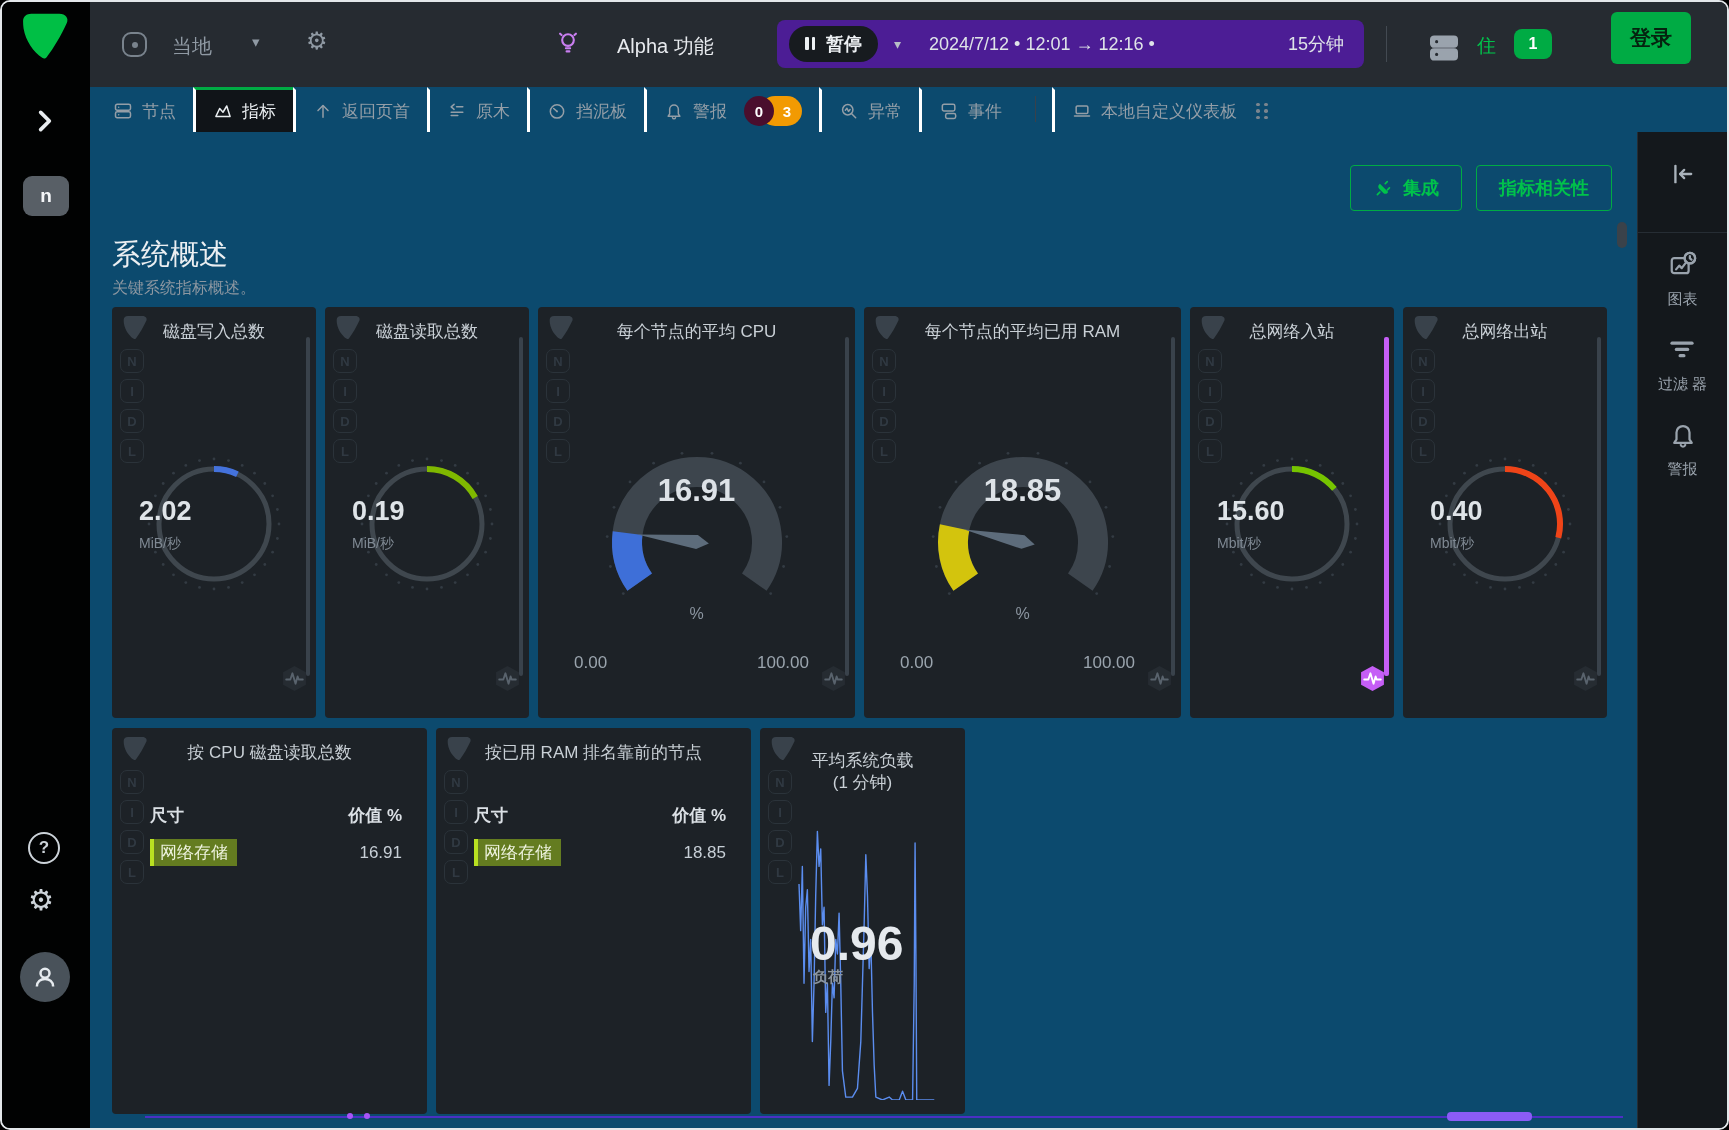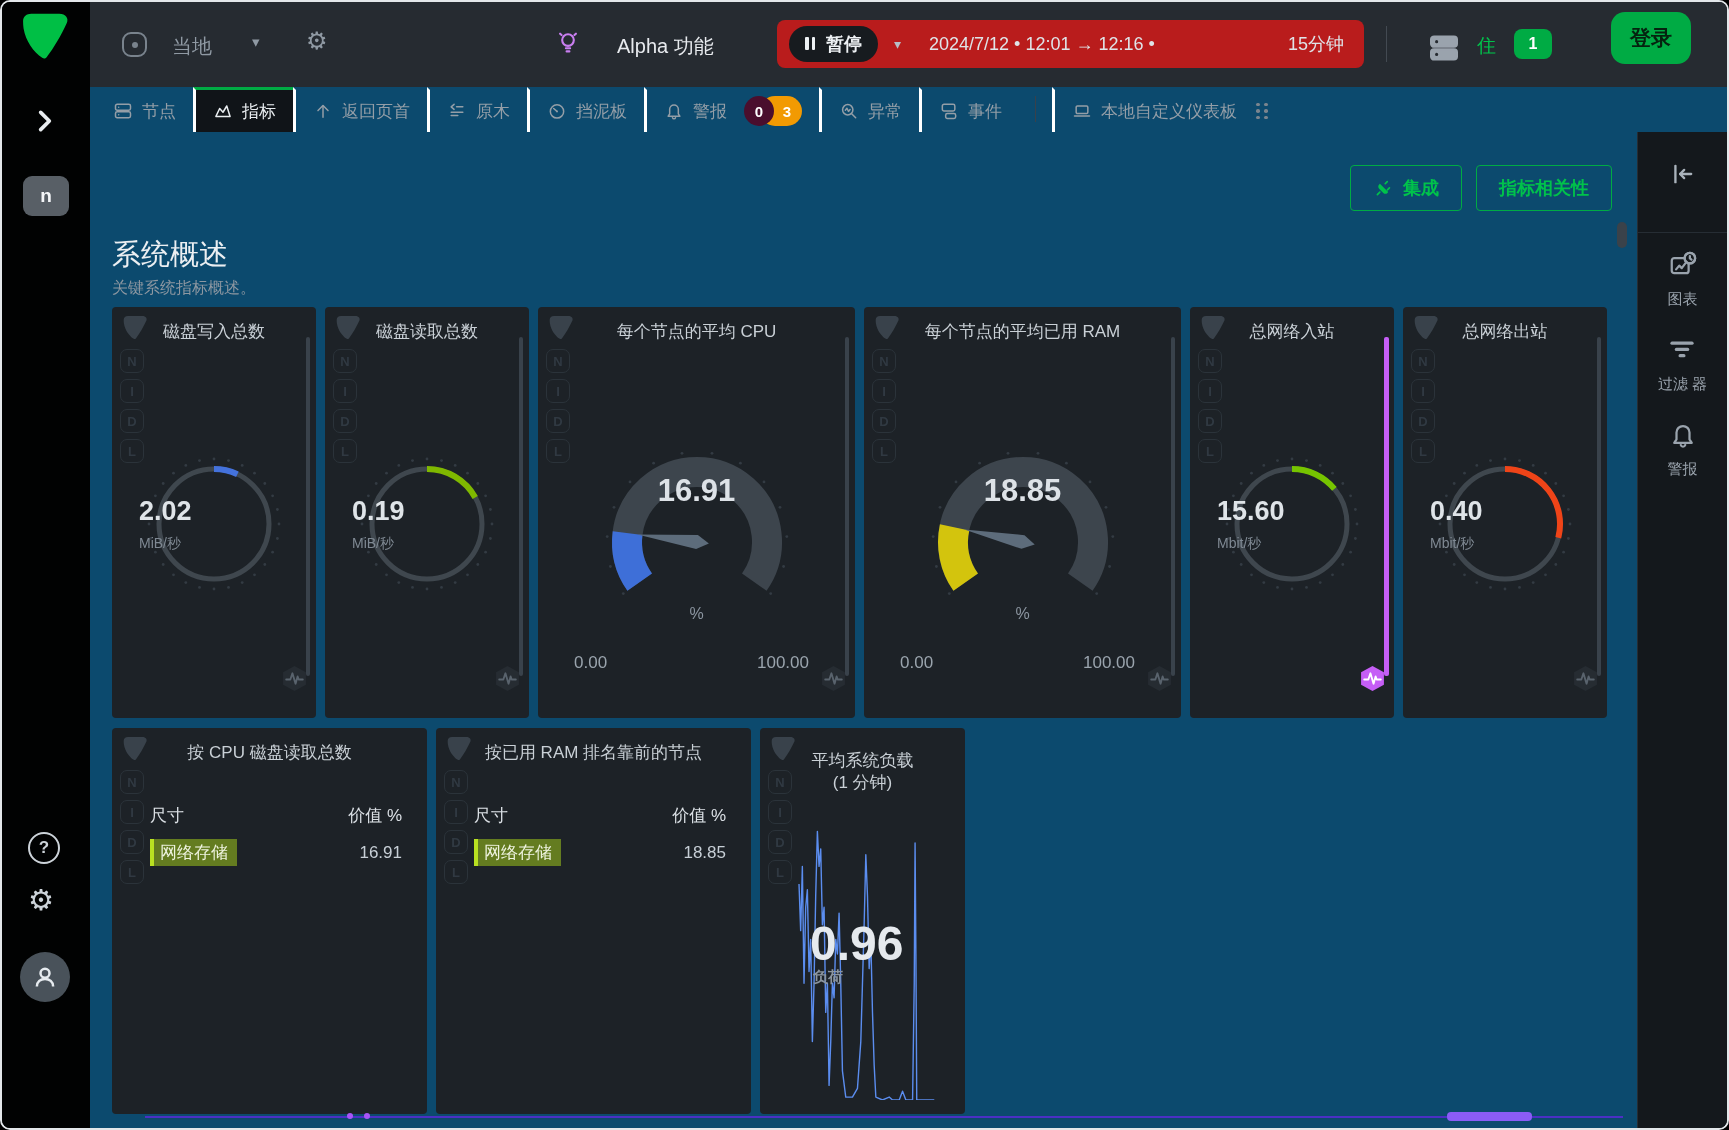--- a/index.html
+++ b/index.html
@@ -22,34 +22,34 @@
 
   
   .topbar{position:absolute;left:78px;right:0;top:0;height:85px;background:#262b31}
   .scope-icon{position:absolute;left:42px;top:30px;width:25px;height:25px;border:2.4px solid #79838d;border-radius:9px;box-sizing:border-box}
   .scope-icon i{position:absolute;left:50%;top:50%;width:6px;height:6px;margin:-3px 0 0 -3px;border-radius:50%;background:#79838d}
   .scope-label{position:absolute;left:92px;top:31px;font-size:20px;color:#8f99a3}
   .scope-caret{position:absolute;left:172px;top:31px;font-size:15px;color:#8f99a3}
   .top-gear{position:absolute;left:226px;top:27px;font-size:24px;color:#8f99a3;line-height:1}
   .bulb{position:absolute;left:474px;top:27px;width:28px;height:28px;color:#c97ef0}
   .alpha-label{position:absolute;left:537px;top:31px;font-size:20px;color:#e7eaee}
-  .timebox{position:absolute;left:697px;top:18px;width:587px;height:48px;background:#b91c1c;border-radius:8px;
+  .timebox{position:absolute;left:697px;top:18px;width:587px;height:48px;background:#4c1d95;border-radius:8px;
     display:flex;align-items:center}
   .pause-pill{margin-left:12px;height:36px;border-radius:18px;background:#171b1f;display:flex;align-items:center;
     padding:0 16px;gap:8px;color:#eef1f4;font-weight:700;font-size:18px;cursor:pointer}
   .pbars i{display:inline-block;width:3.5px;height:13px;background:#eef1f4;border-radius:1px;margin-right:3px}
   .tb-caret{margin-left:16px;color:#b7bec6;font-size:14px;cursor:pointer}
   .tb-range{margin-left:28px;color:#dfe4e8;font-size:18px}
   .tb-dur{margin-left:auto;margin-right:20px;color:#dfe4e8;font-size:18px}
   .hdr-sep{position:absolute;left:1306px;top:24px;width:1px;height:36px;background:#434a52}
   .nodes-mini{position:absolute;left:1347px;top:29px;width:34px;height:27px;color:#9aa3ad}
   .live-label{position:absolute;left:1397px;top:31px;font-size:19px;color:#00c24b}
   .count-badge{position:absolute;left:1434px;top:27px;width:38px;height:30px;border-radius:8px;background:#00ab44;
     color:#fff;font-weight:700;font-size:16px;display:flex;align-items:center;justify-content:center;cursor:pointer}
-  .login-btn{position:absolute;left:1531px;top:10px;width:80px;height:52px;border-radius:14px;background:#00ab44;border:none;
+  .login-btn{position:absolute;left:1531px;top:10px;width:80px;height:52px;border-radius:6px;background:#00ab44;border:none;
     color:#05230f;font-weight:700;font-size:21px;cursor:pointer;font-family:inherit}
 
   
   .tabbar{position:absolute;left:88px;right:0;top:85px;height:45px;background:#0c4a6e;display:flex;align-items:stretch;
     border-bottom:1px solid #07090b}
   #tabs{display:flex;align-items:stretch;padding-left:6px}
   .tab{display:flex;align-items:center;gap:9px;padding:0 17px;color:#949ea7;font-size:17px;cursor:pointer;
     border-left:3px solid #ffffff;border-top:3px solid transparent;box-sizing:border-box;white-space:nowrap}
   .tab:first-child{border-left:none}
   .tab.active{background:#101418;border-top:3px solid #00ab44;color:#e9edf0}
@@ -100,21 +100,21 @@
   .ring-value{font-size:27px;font-weight:700;color:#dfe4e8}
   .ring-unit{font-size:14px;color:#7f8993}
 
   .gauge-wrap{position:absolute;top:132px;left:50%;transform:translateX(-50%);width:230px;height:190px}
   .gauge-value{position:absolute;top:166px;left:0;right:0;text-align:center;font-size:31px;font-weight:700;color:#dde2e7}
   .gauge-pct{position:absolute;top:298px;left:0;right:0;text-align:center;font-size:16px;color:#8b95a0}
   .gauge-minmax{position:absolute;top:346px;left:36px;right:46px;display:flex;justify-content:space-between;
     font-size:17px;color:#9aa4ad}
 
   .tcard-inner{padding:58px 25px 0 38px}
-  .t-head{display:flex;justify-content:space-between;font-weight:400;font-size:17px;color:#dbe0e5;margin-top:18px}
+  .t-head{display:flex;justify-content:space-between;font-weight:700;font-size:17px;color:#dbe0e5;margin-top:18px}
   .t-row{display:flex;justify-content:space-between;align-items:center;margin-top:12px}
   .chip{display:flex;align-items:center;background:#647c20;color:#eef3df;font-size:17px;height:27px;
     padding:0 9px 0 6px;border-left:4px solid #b9e121;cursor:pointer}
   .t-val{color:#c7cfd6;font-size:17px}
 
   .load-title{position:absolute;top:22px;left:20px;right:20px;text-align:center;color:#c9d0d6;font-size:17px;line-height:22px}
   .load-chart{position:absolute;left:34px;right:4px;top:80px;bottom:14px}
   .load-chart svg{width:100%;height:100%}
   .load-value{position:absolute;left:50px;top:188px;font-size:48px;font-weight:700;color:#e6eaee;z-index:2}
   .load-unit{position:absolute;left:53px;top:240px;font-size:15px;font-weight:700;color:#8b95a0;z-index:2}

